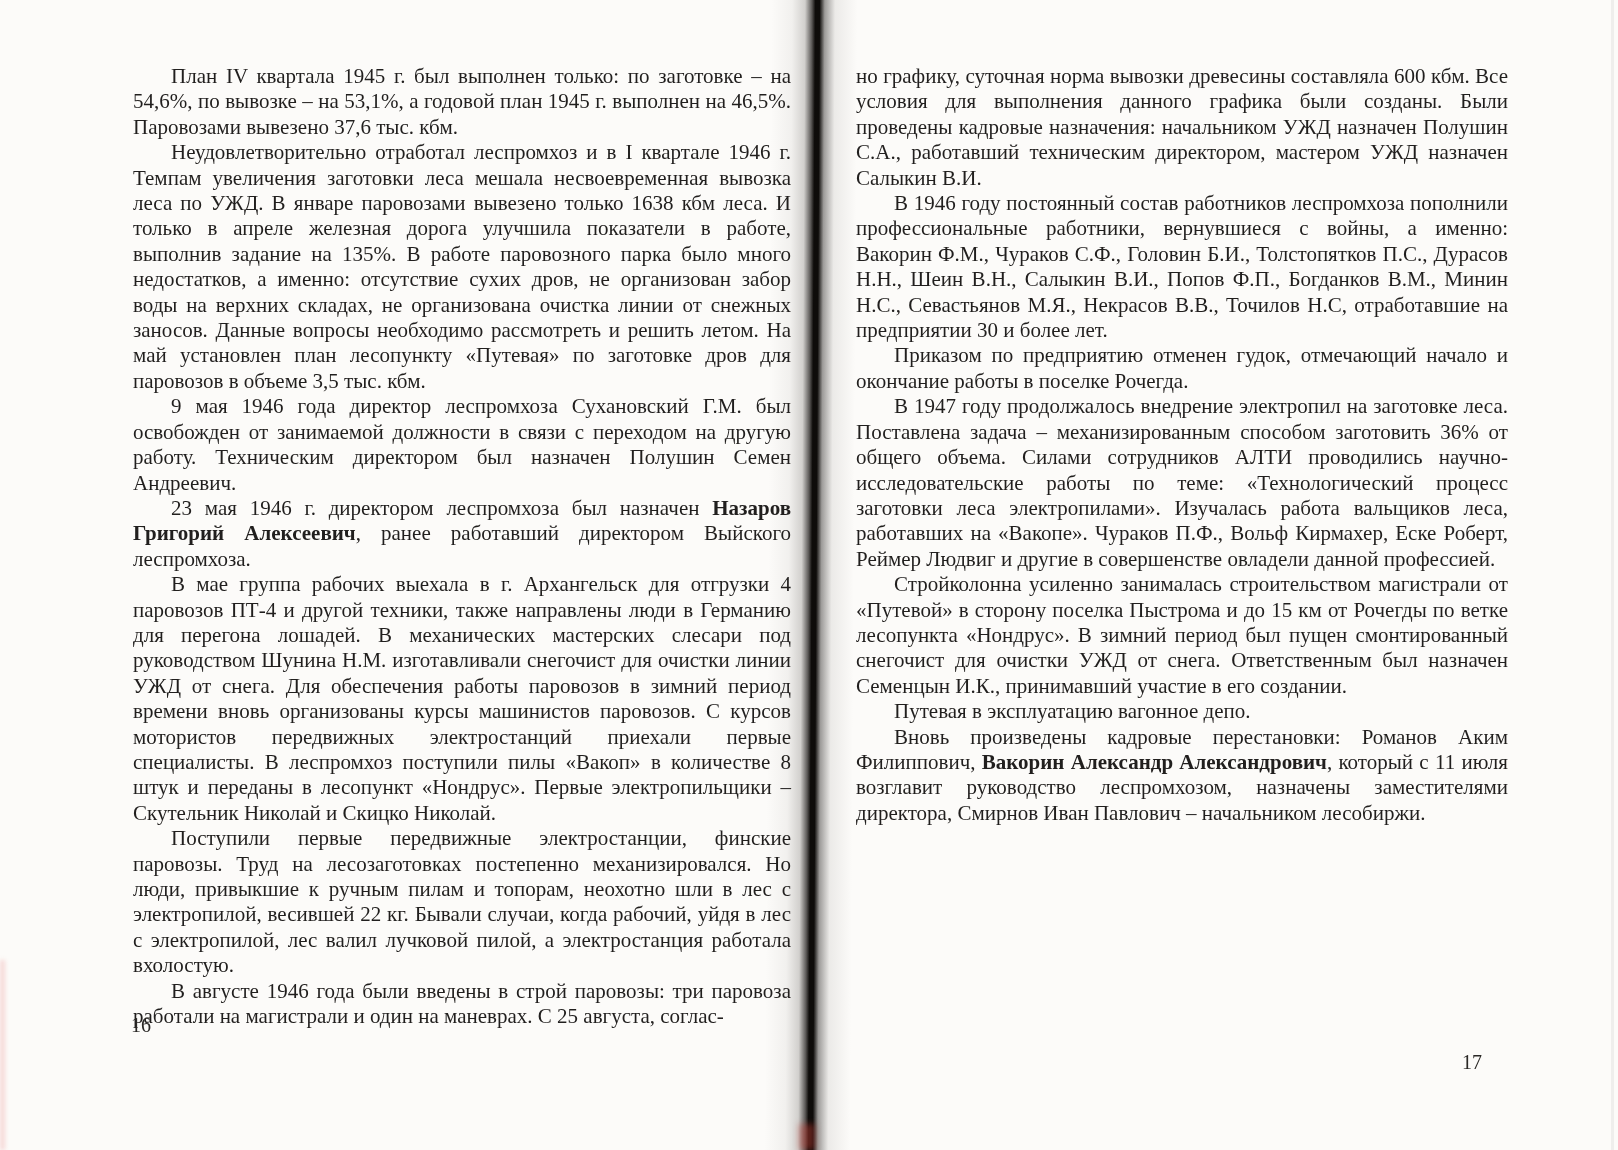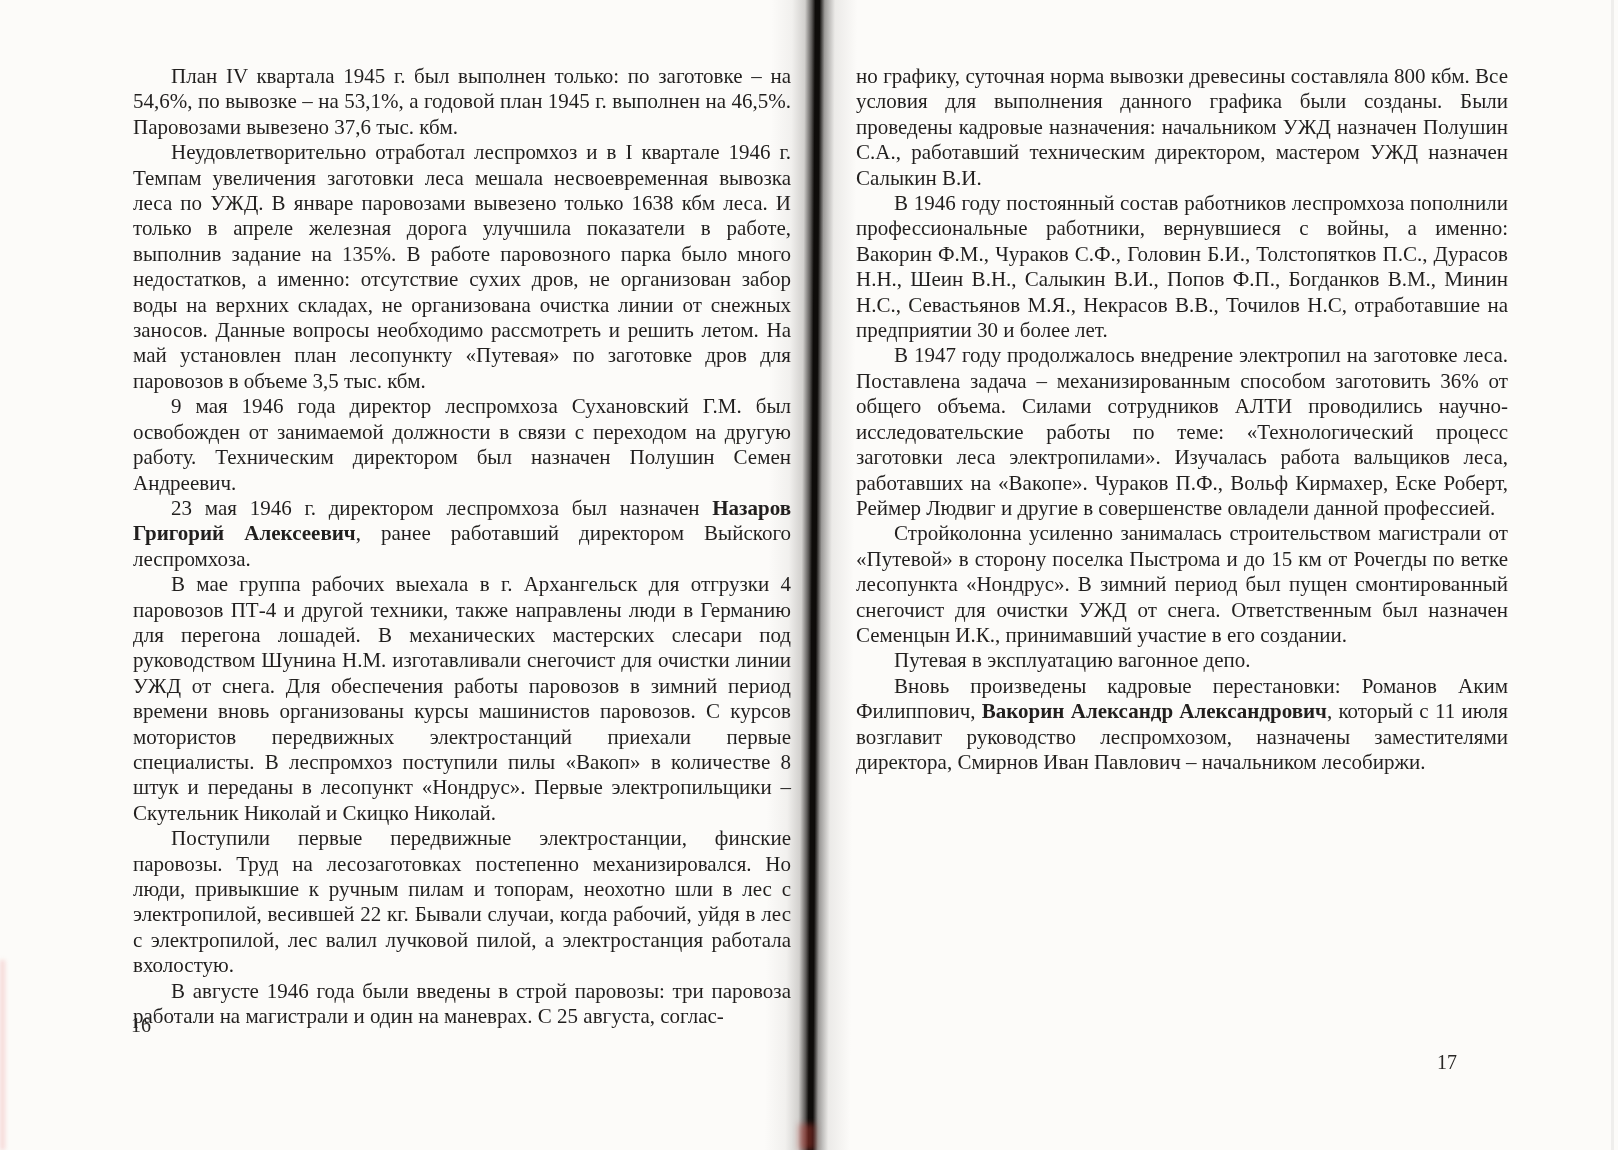--- a/index.html
+++ b/index.html
@@ -34,21 +34,21 @@
   .text-block p { margin: 0; padding: 0; }
   .text-block p.indent { text-indent: 38px; }
   .text-block strong { font-weight: bold; }
 
   .page-number {
     position: absolute;
     font-size: 20px;
     color: #2a2826;
   }
   .page-number-left  { left: 131px; top: 1014px; }
-  .page-number-right { left: 607px; top: 1051px; }
+  .page-number-right { left: 632px; top: 1051px; }
 
   
   .gutter {
     position: absolute;
     top: -12px;
     left: 768px;
     width: 86px;
     height: 1174px;
     transform: rotate(0.35deg);
     background: linear-gradient(90deg,
@@ -106,22 +106,23 @@
         <p class="indent"><span>23 мая 1946 г. директором леспромхоза был назначен </span><strong>Назаров Григорий Алексеевич</strong><span>, ранее работавший директором Выйского леспромхоза.</span></p>
         <p class="indent"><span>В мае группа рабочих выехала в г. Архангельск для отгрузки 4 паровозов ПТ-4 и другой техники, также направлены люди в Германию для перегона лошадей. В механических мастерских слесари под руководством Шунина Н.М. изготавливали снегочист для очистки линии УЖД от снега. Для обеспечения работы паровозов в зимний период времени вновь организованы курсы машинистов паровозов. С курсов мотористов передвижных электростанций приехали первые специалисты. В леспромхоз поступили пилы «Вакоп» в количестве 8 штук и переданы в лесопункт «Нондрус». Первые электропильщики – Скутельник Николай и Скицко Николай.</span></p>
         <p class="indent"><span>Поступили первые передвижные электростанции, финские паровозы. Труд на лесозаготовках постепенно механизировался. Но люди, привыкшие к ручным пилам и топорам, неохотно шли в лес с электропилой, весившей 22 кг. Бывали случаи, когда рабочий, уйдя в лес с электропилой, лес валил лучковой пилой, а электростанция работала вхолостую.</span></p>
         <p class="indent"><span>В августе 1946 года были введены в строй паровозы: три паровоза работали на магистрали и один на маневрах. С 25 августа, соглас-</span></p>
       </div>
     <div class="page-number page-number-left">16</div>
   </section>
 
   <section class="page page-right">
     <div class="text-block" id="right-text">
-        <p class=""><span>но графику, суточная норма вывозки древесины составляла 800 кбм. Все условия для выполнения данного графика были созданы. Были проведены кадровые назначения: начальником УЖД назначен Полушин С.А., работавший техническим директором, мастером УЖД назначен Салыкин В.И.</span></p>
+        <p class=""><span>но графику, суточная норма вывозки древесины составляла 600 кбм. Все условия для выполнения данного графика были созданы. Были проведены кадровые назначения: начальником УЖД назначен Полушин С.А., работавший техническим директором, мастером УЖД назначен Салыкин В.И.</span></p>
         <p class="indent"><span>В 1946 году постоянный состав работников леспромхоза пополнили профессиональные работники, вернувшиеся с войны, а именно: Вакорин Ф.М., Чураков С.Ф., Головин Б.И., Толстопятков П.С., Дурасов Н.Н., Шеин В.Н., Салыкин В.И., Попов Ф.П., Богданков В.М., Минин Н.С., Севастьянов М.Я., Некрасов В.В., Точилов Н.С, отработавшие на предприятии 30 и более лет.</span></p>
+        <p class="indent"><span>Приказом по предприятию отменен гудок, отмечающий начало и окончание работы в поселке Рочегда.</span></p>
         <p class="indent"><span>В 1947 году продолжалось внедрение электропил на заготовке леса. Поставлена задача – механизированным способом заготовить 36% от общего объема. Силами сотрудников АЛТИ проводились научно-исследовательские работы по теме: «Технологический процесс заготовки леса электропилами». Изучалась работа вальщиков леса, работавших на «Вакопе». Чураков П.Ф., Вольф Кирмахер, Еске Роберт, Реймер Людвиг и другие в совершенстве овладели данной профессией.</span></p>
         <p class="indent"><span>Стройколонна усиленно занималась строительством магистрали от «Путевой» в сторону поселка Пыстрома и до 15 км от Рочегды по ветке лесопункта «Нондрус». В зимний период был пущен смонтированный снегочист для очистки УЖД от снега. Ответственным был назначен Семенцын И.К., принимавший участие в его создании.</span></p>
         <p class="indent"><span>Путевая в эксплуатацию вагонное депо.</span></p>
         <p class="indent"><span>Вновь произведены кадровые перестановки: Романов Аким Филиппович, </span><strong>Вакорин Александр Александрович</strong><span>, который с 11 июля возглавит руководство леспромхозом, назначены заместителями директора, Смирнов Иван Павлович – начальником лесобиржи.</span></p>
       </div>
     <div class="page-number page-number-right">17</div>
   </section>
 
   <div class="gutter"></div>
   <div class="gutter-red-tint"></div>

